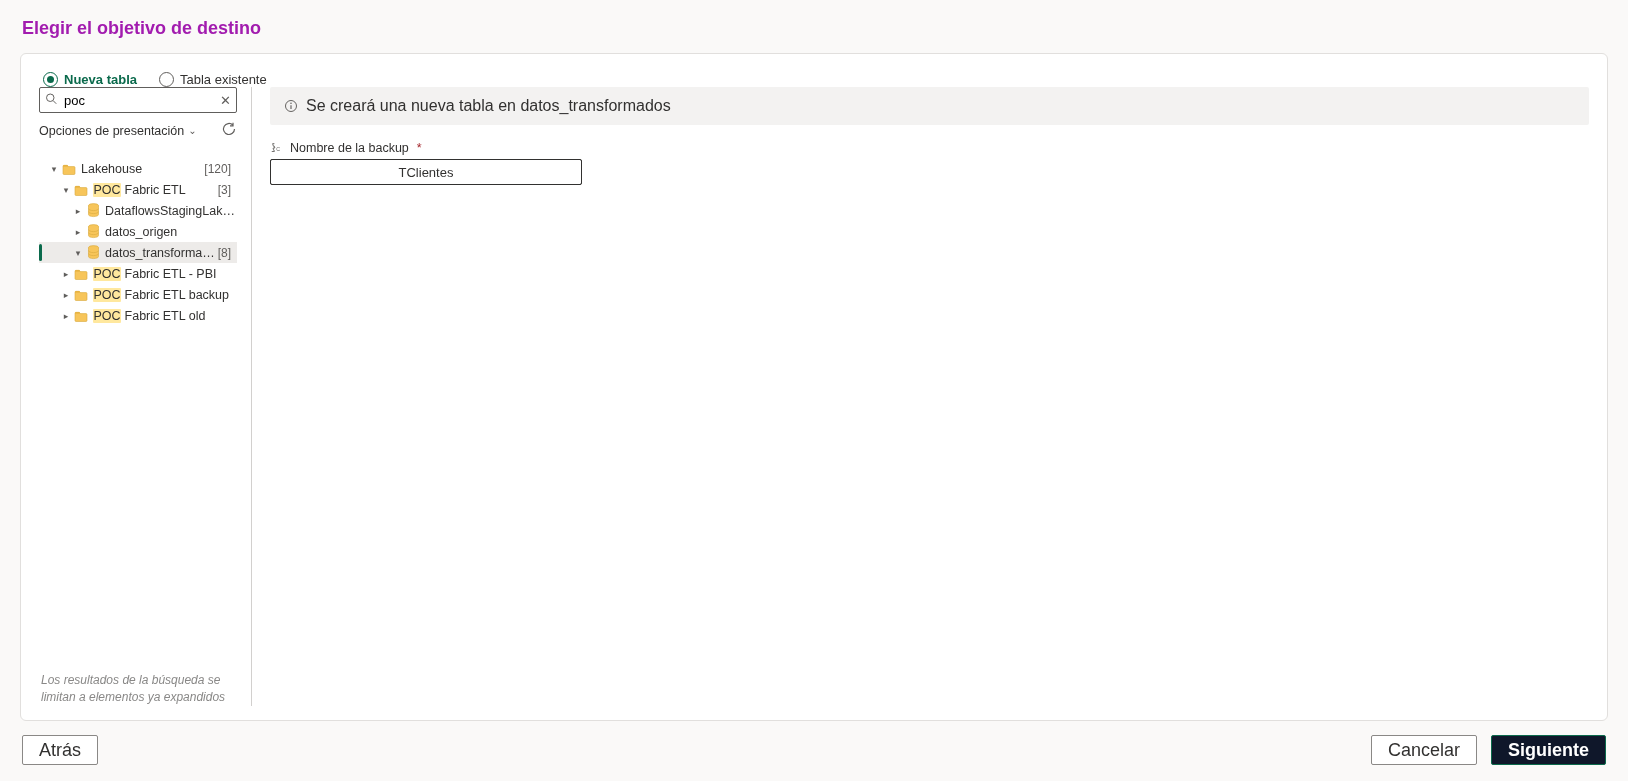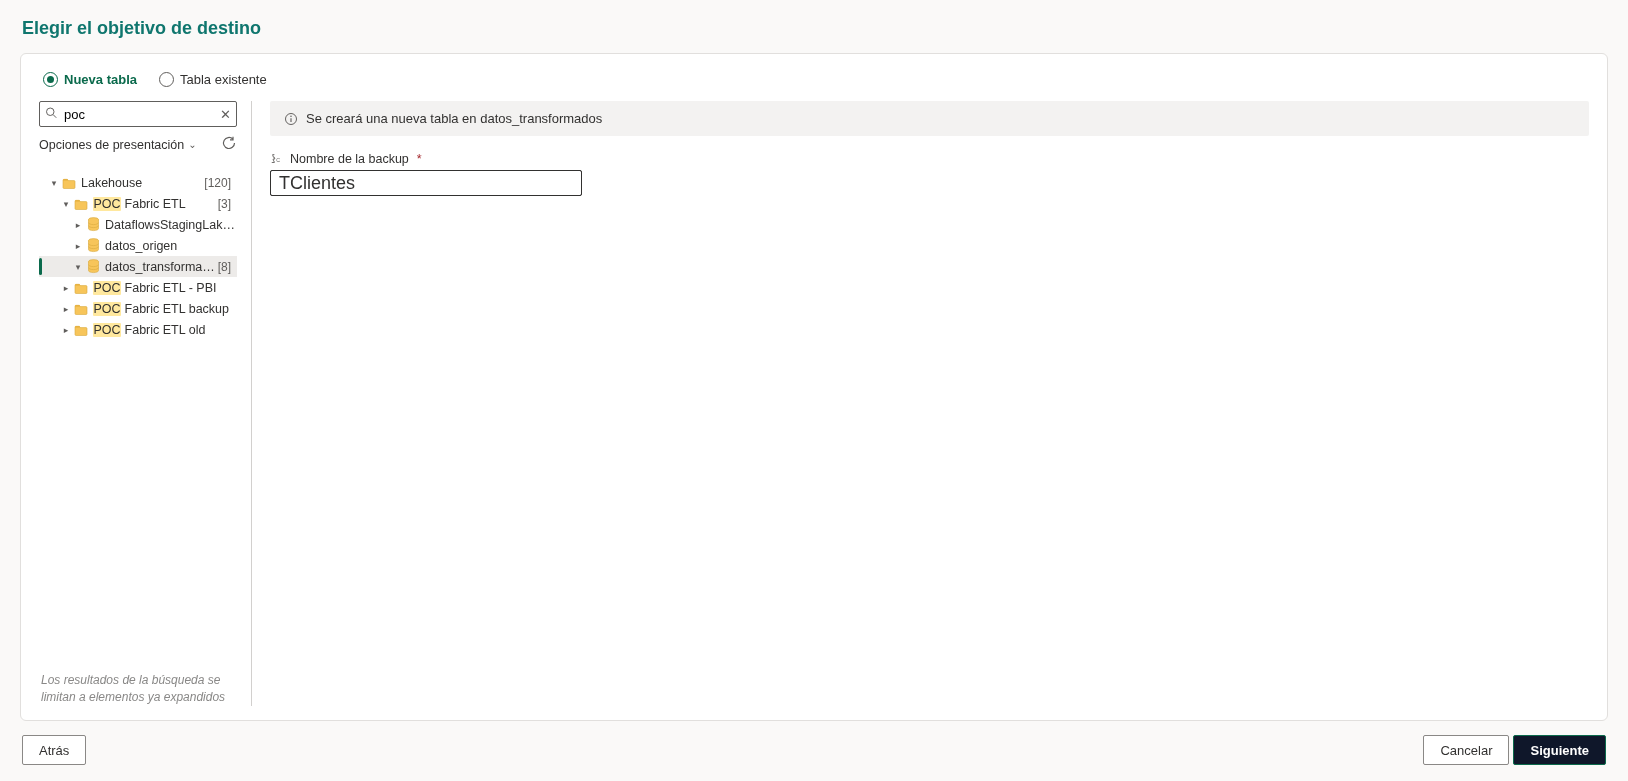--- a/index.html
+++ b/index.html
@@ -4,31 +4,31 @@
 <style>
   * { box-sizing: border-box; }
   html, body { margin:0; padding:0; height:100%; }
   body {
     font-family: "Segoe UI", -apple-system, BlinkMacSystemFont, sans-serif;
     font-size: 13px;
     background: #faf9f8;
     color: #323130;
   }
   .page { padding: 14px 20px 16px 20px; display:flex; flex-direction:column; min-height:100%; }
-  .title { font-size: 18px; font-weight:600; margin: 4px 0 14px 2px; color:#0f766e; }
+  .title { font-size: 18px; font-weight:600; margin: 4px 0 14px 2px; color:#a21caf; }
   .panel {
     background:#ffffff;
     border:1px solid #e1dfdd;
     border-radius:6px;
     padding:18px 18px 0 18px;
     flex:1;
     display:flex;
     flex-direction:column;
   }
-  .tabs-row { display:flex; align-items:center; gap:22px; margin-bottom:14px; padding-left:4px;}
+  .tabs-row { display:flex; align-items:center; gap:22px; padding-left:4px;}
   .tab { display:flex; align-items:center; gap:6px; font-size:13px; cursor:pointer; color:#323130;}
   .radio-outer {
     width:15px; height:15px; border-radius:50%; border:1.5px solid #605e5c;
     display:flex; align-items:center; justify-content:center; background:#fff;
   }
   .tab.selected .radio-outer { border-color:#0b6a4c; }
   .tab.selected .radio-inner { width:7px; height:7px; border-radius:50%; background:#0b6a4c; }
   .tab.selected span.lbl { color:#0b6a4c; font-weight:600; }
   .content { display:flex; flex:1; min-height:0; }
   .left-col { width:212px; padding-right:14px; display:flex; flex-direction:column; }
@@ -55,37 +55,37 @@
   .icon-slot { width:16px; height:16px; display:inline-flex; align-items:center; justify-content:center; margin-right:4px; }
   .folder-svg { width:14px; height:12px; }
   .db-svg { width:13px; height:15px; }
   .item-label { overflow:hidden; text-overflow:ellipsis; flex:1; }
   .count { color:#605e5c; font-size:12px; padding-right:6px; }
   .hl { background:#ffe89e; color:#323130; border-radius:1px; padding:0 0.5px;}
   .search-note { font-style:italic; color:#898887; font-size:12px; line-height:1.4; padding:4px 2px 14px 2px; }
   .info-banner {
     display:flex; align-items:center; gap:8px;
     background:#f3f2f1;
-    padding:10px 14px; border-radius:2px; font-size:13px; color:#323130;
+    padding:10px 14px; border-radius:2px; font-size:16px; color:#323130;
     margin-bottom:16px;
   }
   .info-icon-svg { width:14px; height:14px; flex-shrink:0; color:#605e5c;}
   .field-label-row { display:flex; align-items:center; gap:6px; font-size:12.5px; margin-bottom:4px; }
   .rename-icon-svg { width:14px; height:14px; color:#605e5c;}
   .req { color:#a4262c; margin-left:2px; }
   .table-name-input {
     width:312px; height:26px; border:1px solid #8a8886;
     outline:1px solid #323130; outline-offset:-1px;
-    border-radius:2px; padding:2px 8px; font-size:18px; color:#323130;
+    border-radius:2px; padding:2px 8px; font-size:13px; color:#323130;text-align:center;
   }
   .tree-scroll { flex:1; overflow:hidden; }
   .footer { display:flex; justify-content:space-between; align-items:center; padding:14px 2px 0 2px; }
-  .btn { height:30px; padding:0 16px; border:1px solid #8a8886; background:#fff; border-radius:2px; font-size:13px; cursor:pointer; color:#323130; }
+  .btn { height:30px; padding:0 16px; border:1px solid #8a8886; background:#fff; border-radius:2px; font-size:18px; cursor:pointer; color:#323130; }
   .btn.primary { background:#0f172a; border-color:#0b6a4c; color:#fff; font-weight:600; }
-  .footer-right { display:flex; gap:4px;}
+  .footer-right { display:flex; gap:14px;}
 </style>
 </head>
 <body>
 
 <svg width="0" height="0" style="position:absolute">
   <defs>
     <g id="folder-shape">
       <path d="M1 3.2c0-.5.4-.9.9-.9h3.4l1.2 1.3h5.6c.5 0 .9.4.9.9v6.1c0 .5-.4.9-.9.9H1.9c-.5 0-.9-.4-.9-.9V3.2z" fill="#f7c55a" stroke="#d9a93e" stroke-width="0.6"></path>
       <path d="M1 3.2c0-.5.4-.9.9-.9h3.4l1.2 1.3H1V3.2z" fill="#e4ae3a"></path>
     </g>

